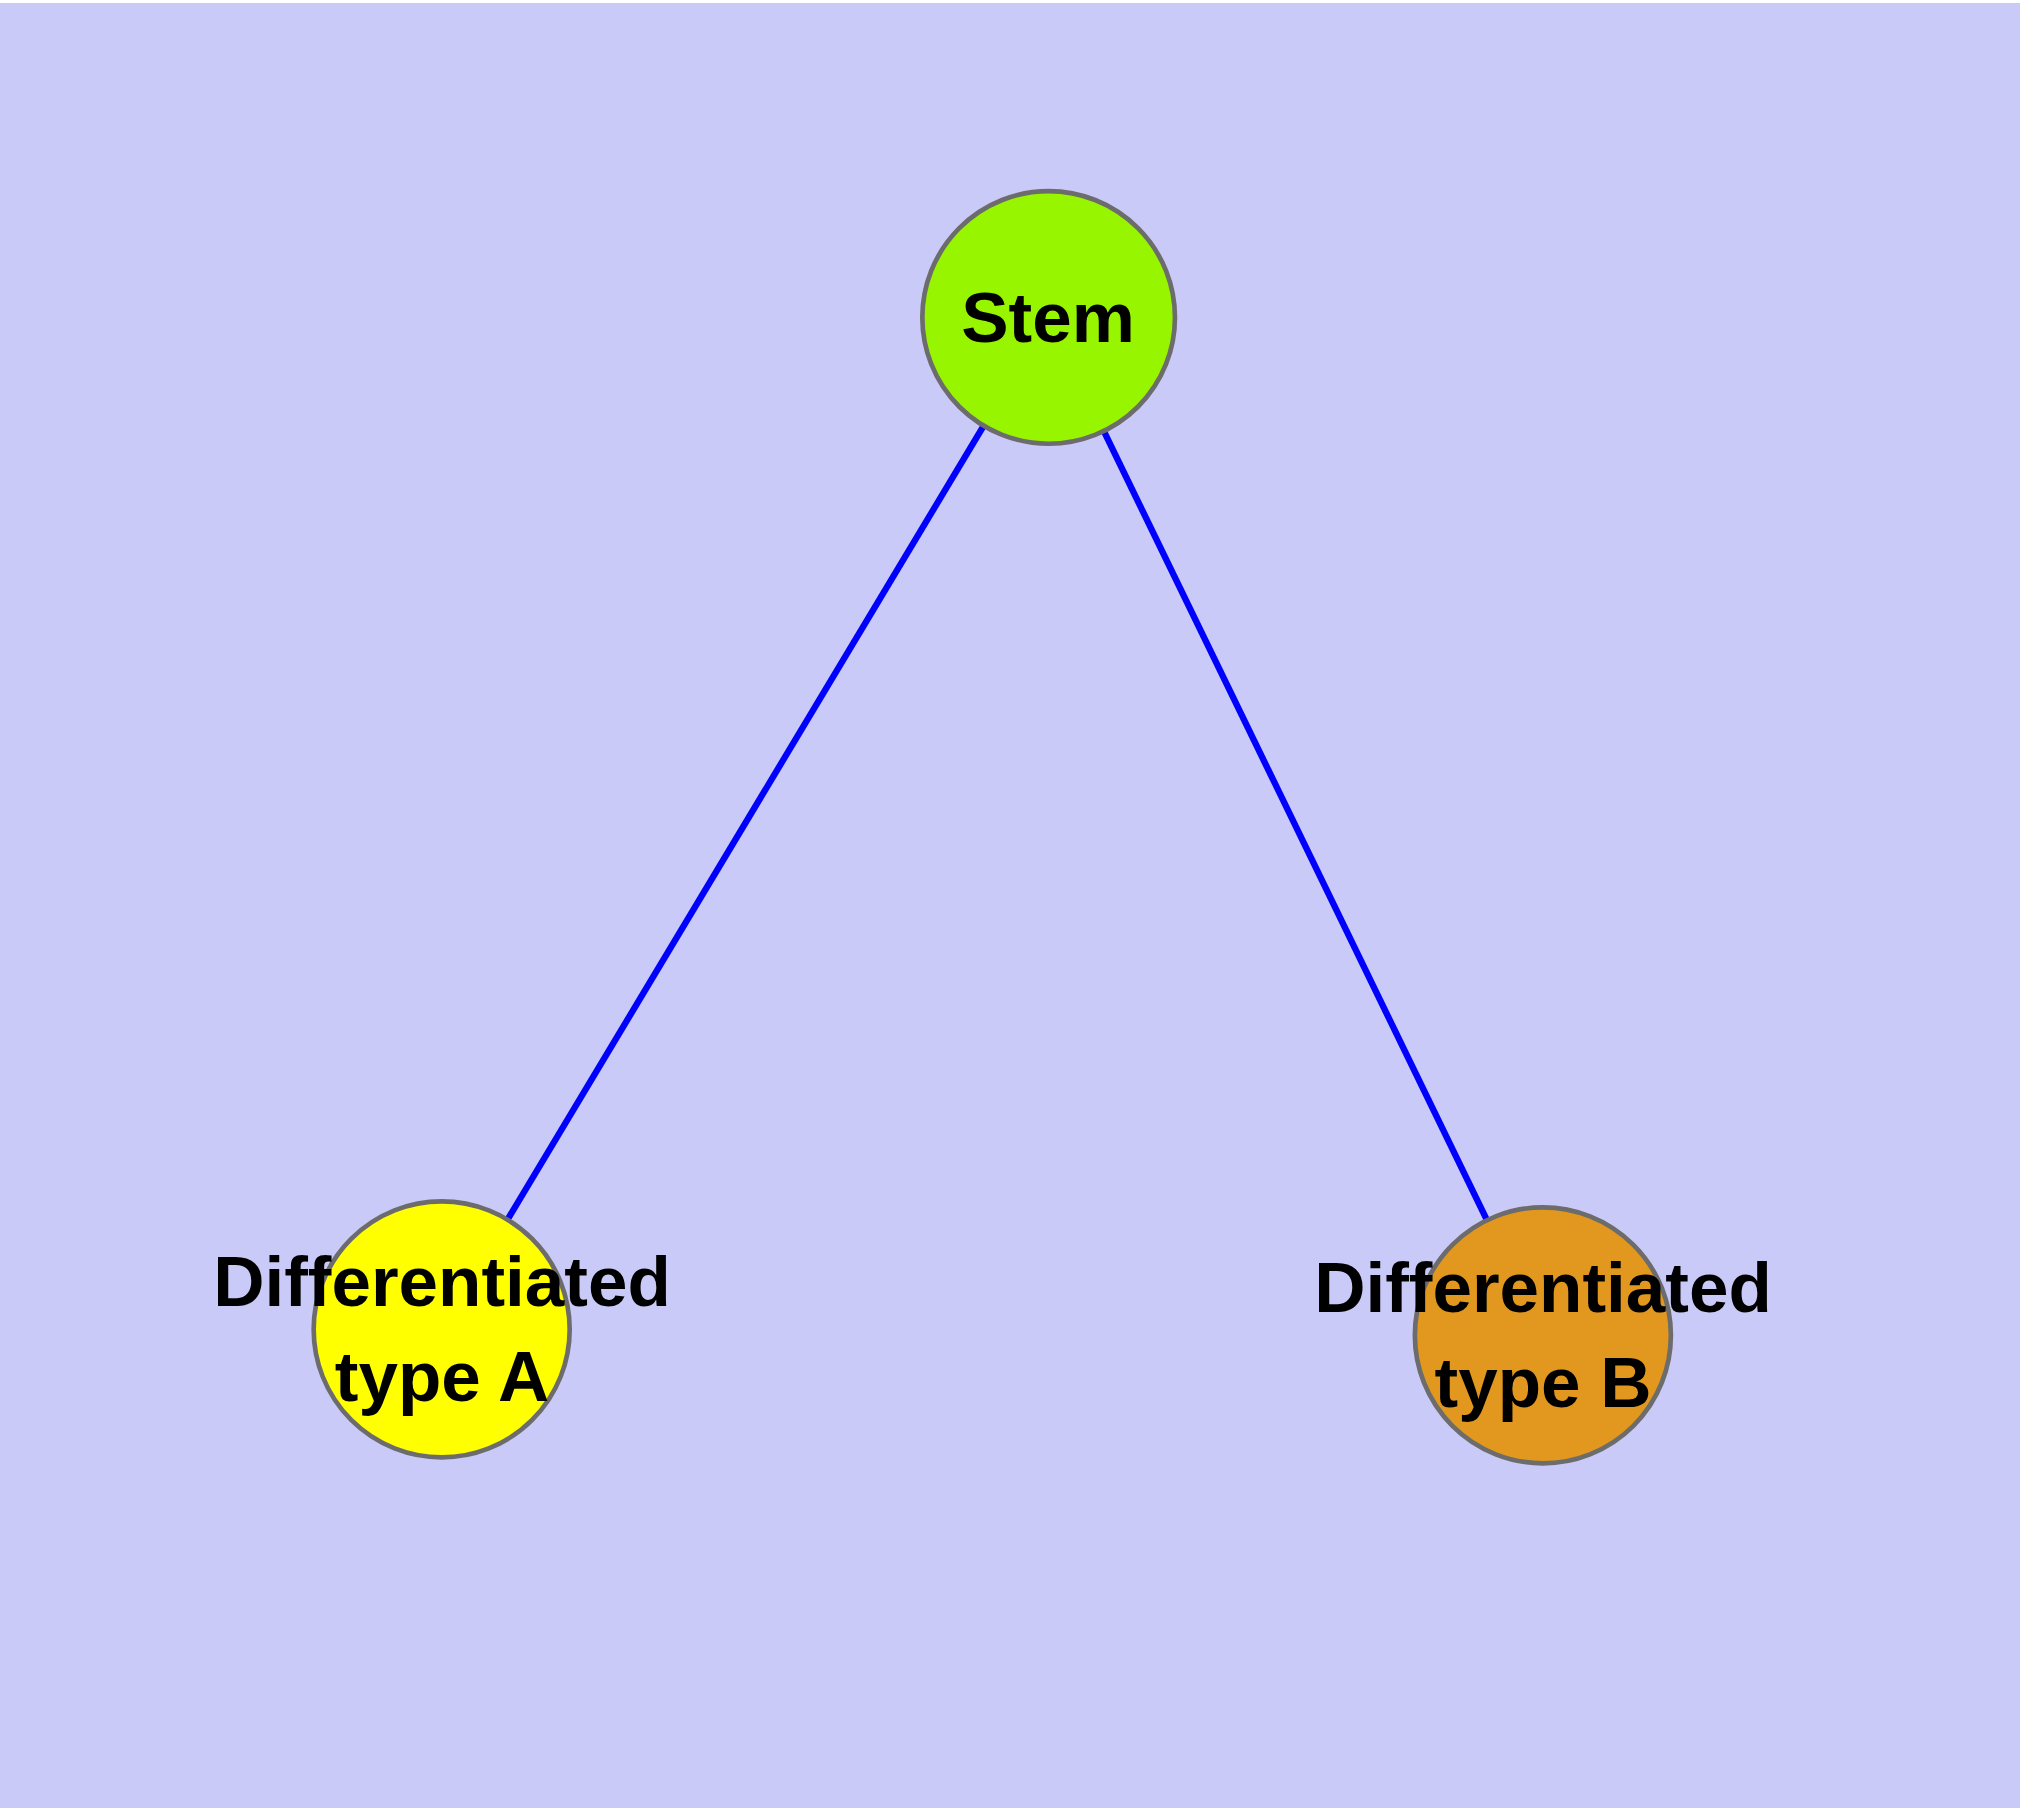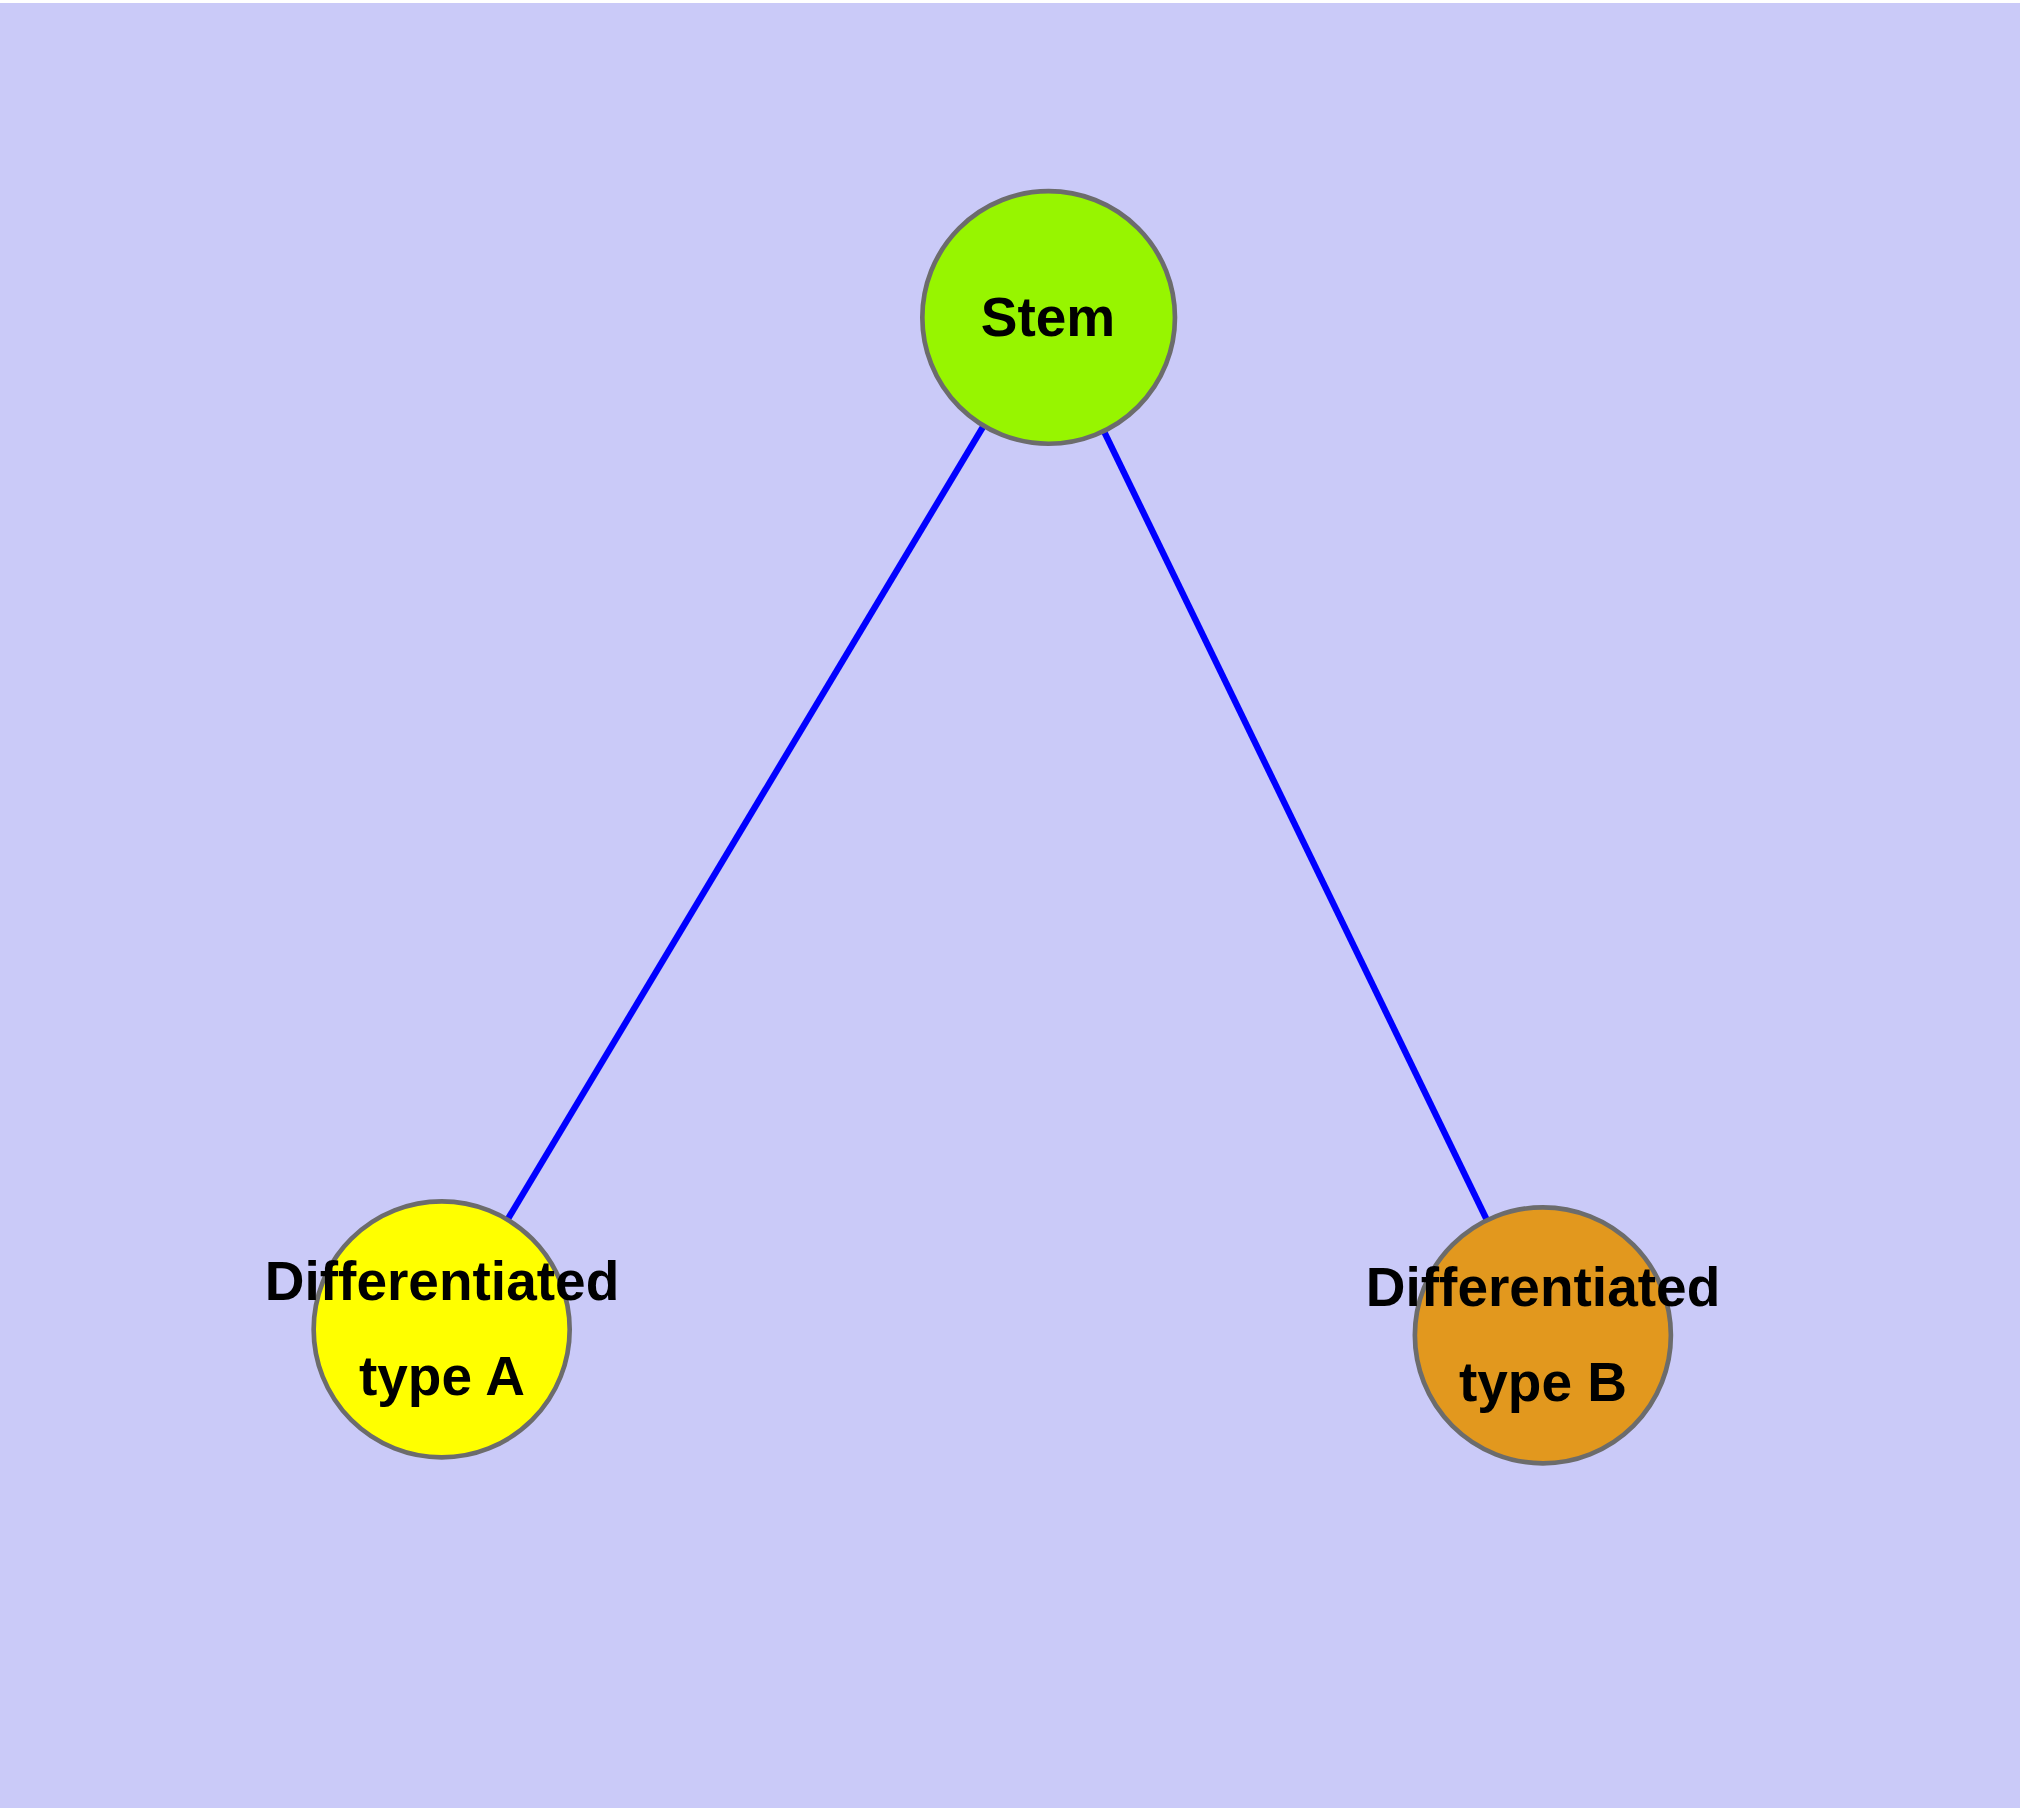--- a/index.html
+++ b/index.html
@@ -24,21 +24,21 @@
   #graph-svg {
     position: absolute;
     inset: 0;
     width: 100%;
     height: 100%;
   }
   .node-label {
     position: absolute;
     transform: translate(-50%, -50%);
     font-weight: bold;
-    font-size: 55px;
+    font-size: 71px;
     line-height: 95px;
     letter-spacing: 0px;
     color: #000000;
     text-align: center;
     white-space: pre-line;
     pointer-events: none;
   }
 </style>
 </head>
 <body style="background: rgb(255, 255, 255);">

